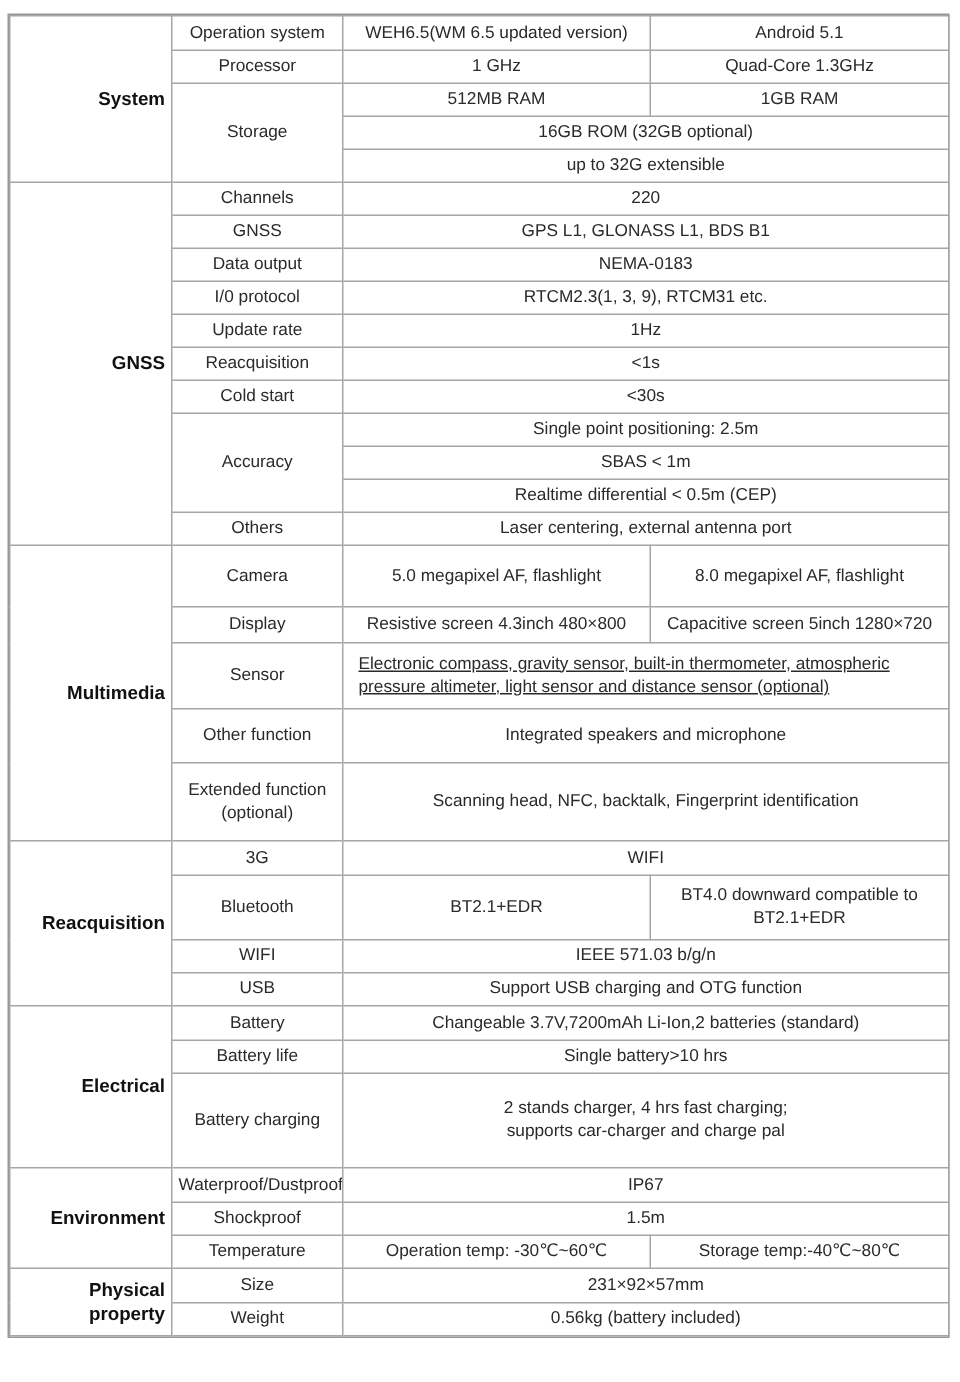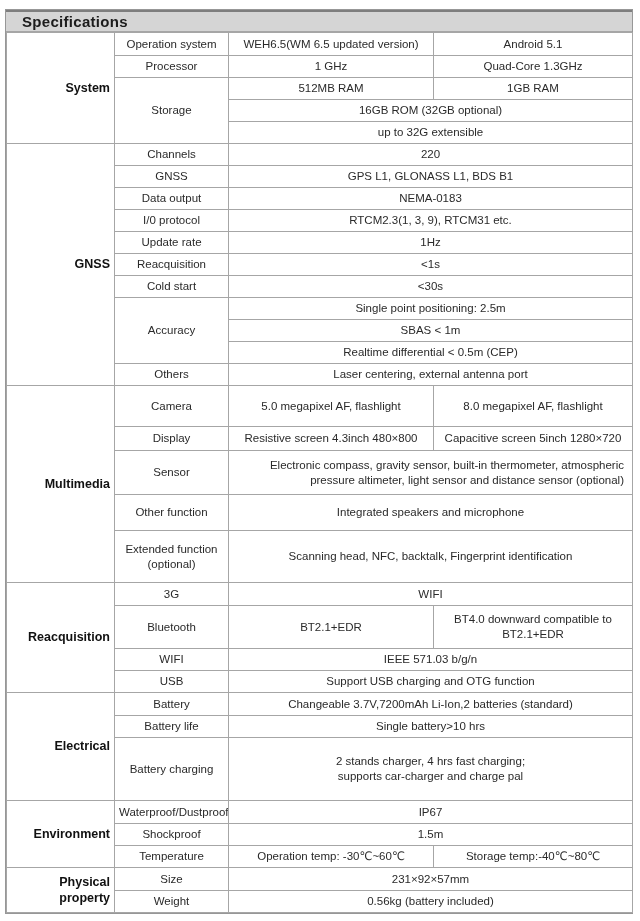--- a/index.html
+++ b/index.html
@@ -45,34 +45,34 @@
     line-height: 1.3;
     overflow: hidden;
   }
   td.cat {
     font-weight: bold;
     font-size: 12.5px;
     color: #111111;
     text-align: right;
   }
   td.left {
-    text-align: right;
+    text-align: left;
     padding-left: 10px;
     padding-right: 8px;
+    text-decoration: underline;
   }
   td.pre { white-space: pre-line; }
   tr.h22 { height: 22px; } tr.h23 { height: 23px; } tr.h24 { height: 24px; }
   tr.h36 { height: 36px; } tr.h41 { height: 41px; } tr.h43 { height: 43px; }
   tr.h44 { height: 44px; } tr.h52 { height: 52px; } tr.h63 { height: 63px; }
 </style>
 </head>
 <body>
 
 <div class="sheet">
-  <div class="header-bar">Specifications</div>
   <table class="spec">
     <colgroup>
       <col style="width:108px">
         <col style="width:114px">
         <col style="width:205px">
         <col style="width:199px">
     </colgroup>
     <tbody>
 
       <tr class="h23">

